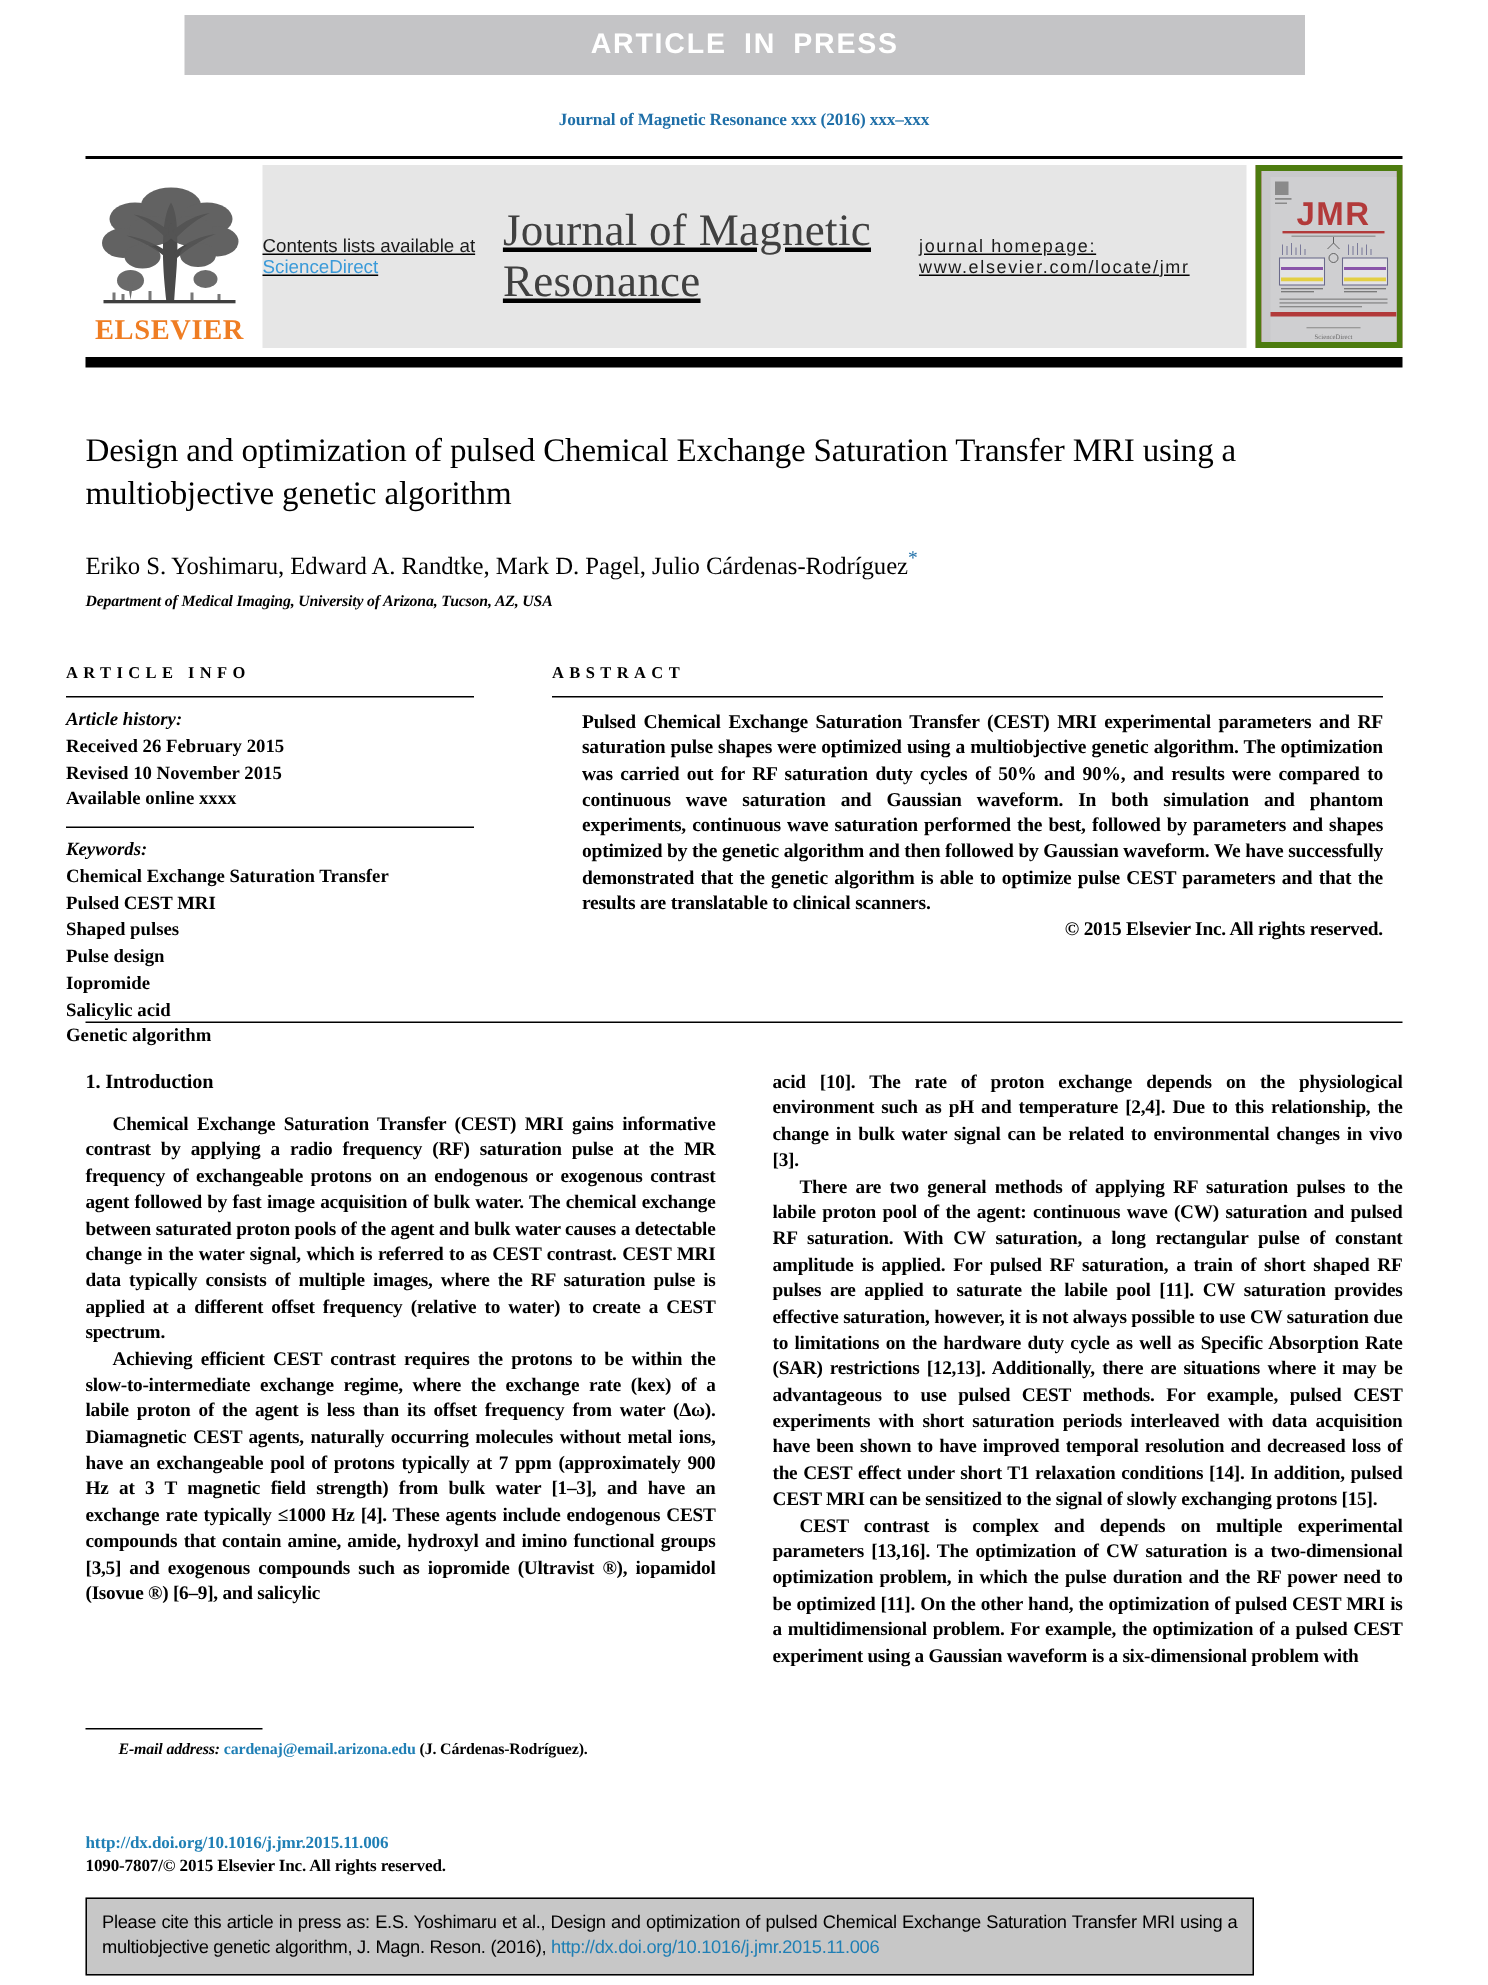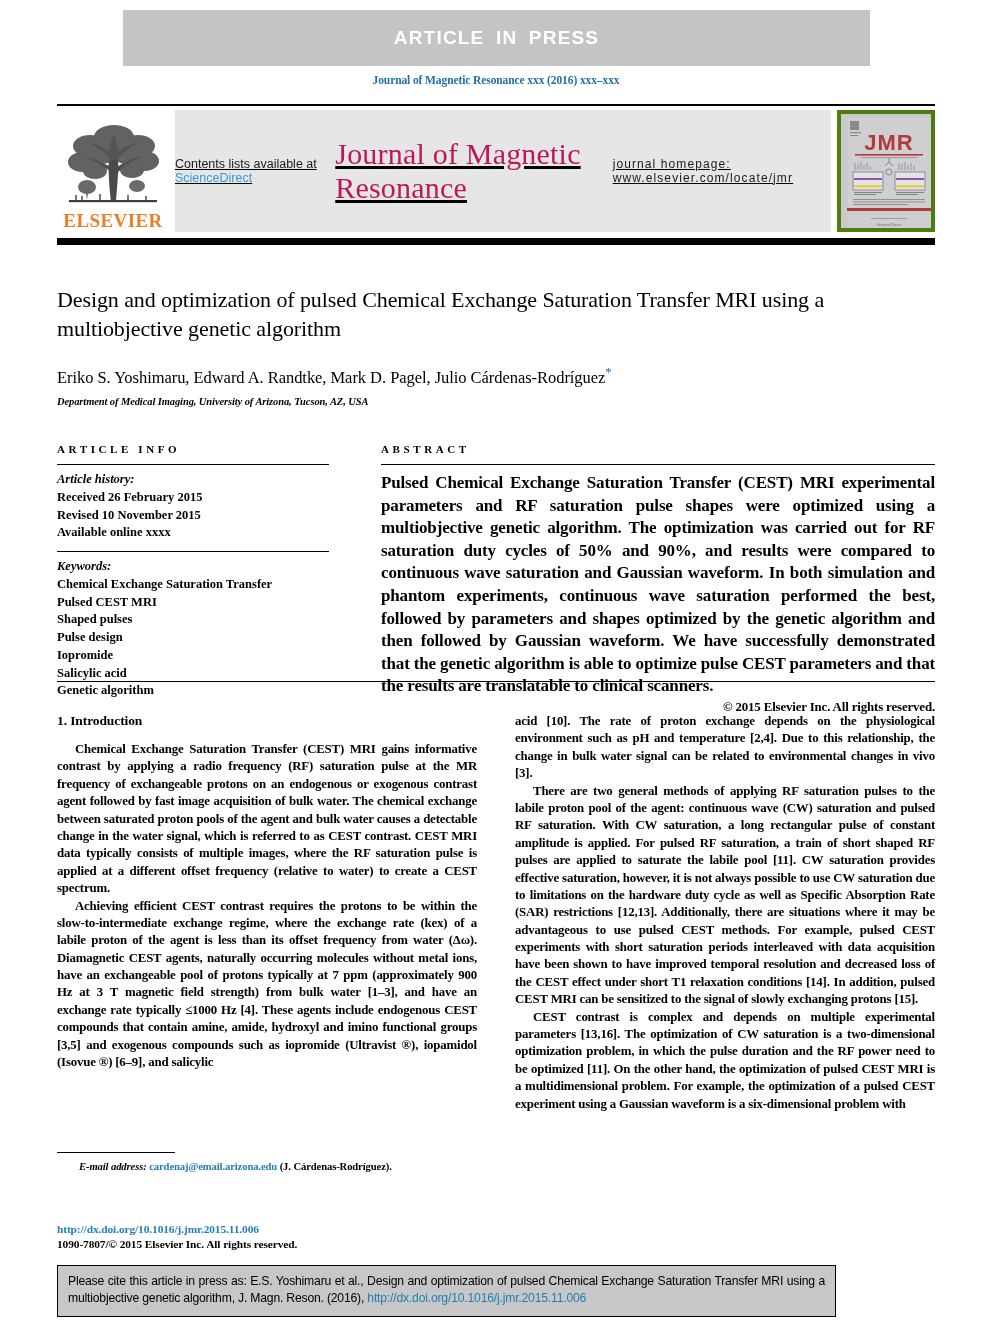--- a/index.html
+++ b/index.html
@@ -15,21 +15,21 @@
     position: relative;
     overflow: hidden;
   }
 
   
   .aip-banner {
     position: absolute;
     left: 123px;
     top: 10px;
     width: 747px;
-    height: 56px;
+    height: 40px;
     background: #c4c4c6;
     display: flex;
     align-items: center;
     justify-content: center;
   }
   .aip-banner-text {
     font-family: "Liberation Sans", sans-serif;
     font-weight: bold;
     font-size: 19px;
     letter-spacing: 1.2px;
@@ -102,21 +102,21 @@
   }
   .contents-line {
     font-family: "Liberation Sans", sans-serif;
     font-size: 12.5px;
     color: #1a1a1a;
   }
   .contents-line .sd-link { color: #3a9ad9; }
   .journal-title {
     font-family: "Liberation Serif", serif;
     font-size: 30px;
-    color: #be185d;
+    color: #404040;
     letter-spacing: 0.2px;
   }
   .homepage-line {
     font-family: "Liberation Sans", sans-serif;
     font-size: 12px;
     color: #1a1a1a;
     letter-spacing: 1.1px;
   }
   .cover-thumb {
     width: 98px;
@@ -157,21 +157,21 @@
   .affiliation {
     font-family: "Liberation Serif", serif;
     font-style: italic;
     font-weight: bold;
     font-size: 10.5px;
     margin-top: 9px;
     letter-spacing: -0.1px;
   }
 
   
-  .info-abstract { position: absolute; left: 57px; top: 443px; width: 878px; }
+  .info-abstract { position: absolute; left: 44px; top: 443px; width: 878px; }
   .ia-cols { display: flex; }
   .col-info { width: 272px; flex: 0 0 272px; margin-right: 52px; }
   .col-abstract { flex: 1 1 auto; }
   .section-caps {
     font-family: "Liberation Serif", serif;
     font-weight: bold;
     font-size: 11px;
     letter-spacing: 3.6px;
     margin-bottom: 9px;
   }
@@ -183,25 +183,26 @@
     font-size: 12.5px;
     line-height: 1.42;
   }
   .info-line {
     font-weight: bold;
     font-size: 12.5px;
     line-height: 1.42;
   }
   .abstract-body {
     padding-top: 7px;
-    font-size: 17px;
+    font-size: 13px;
     line-height: 1.33;
     text-align: justify;
     font-weight: bold;
     letter-spacing: -0.15px;
+    margin-left: 20px;
   }
   .abstract-copy {
     text-align: right;
     font-weight: bold;
     font-size: 12.9px;
     margin-top: 2px;
     letter-spacing: -0.15px;
   }
   .full-rule {
     position: absolute;

